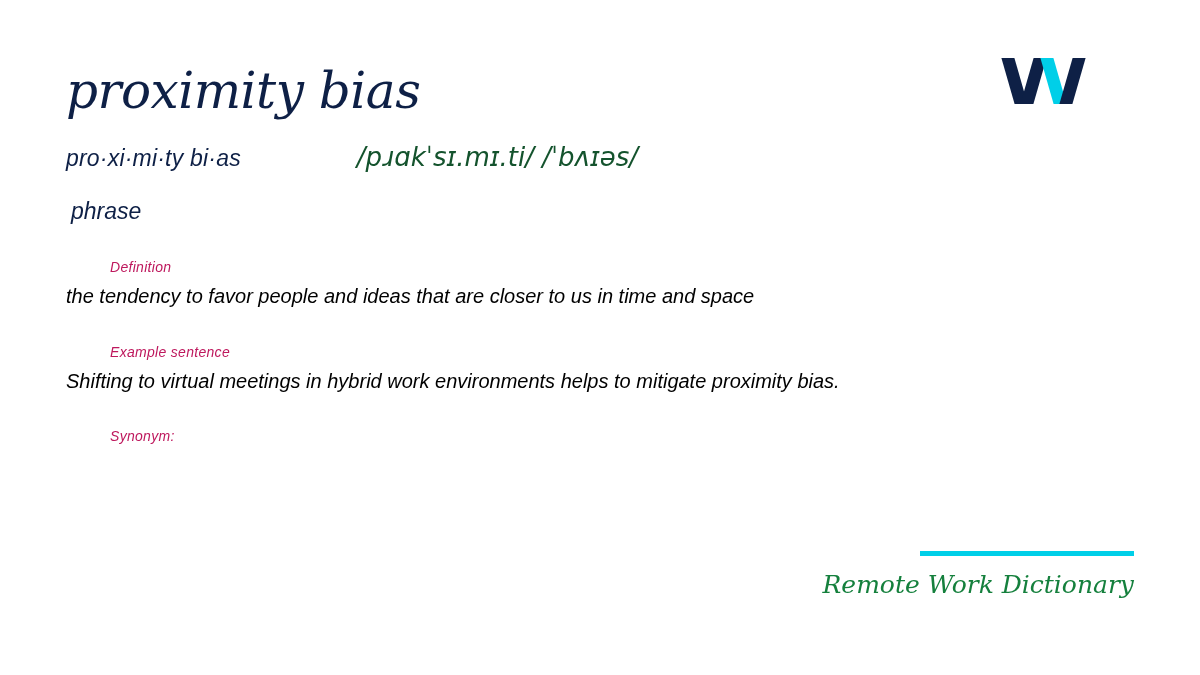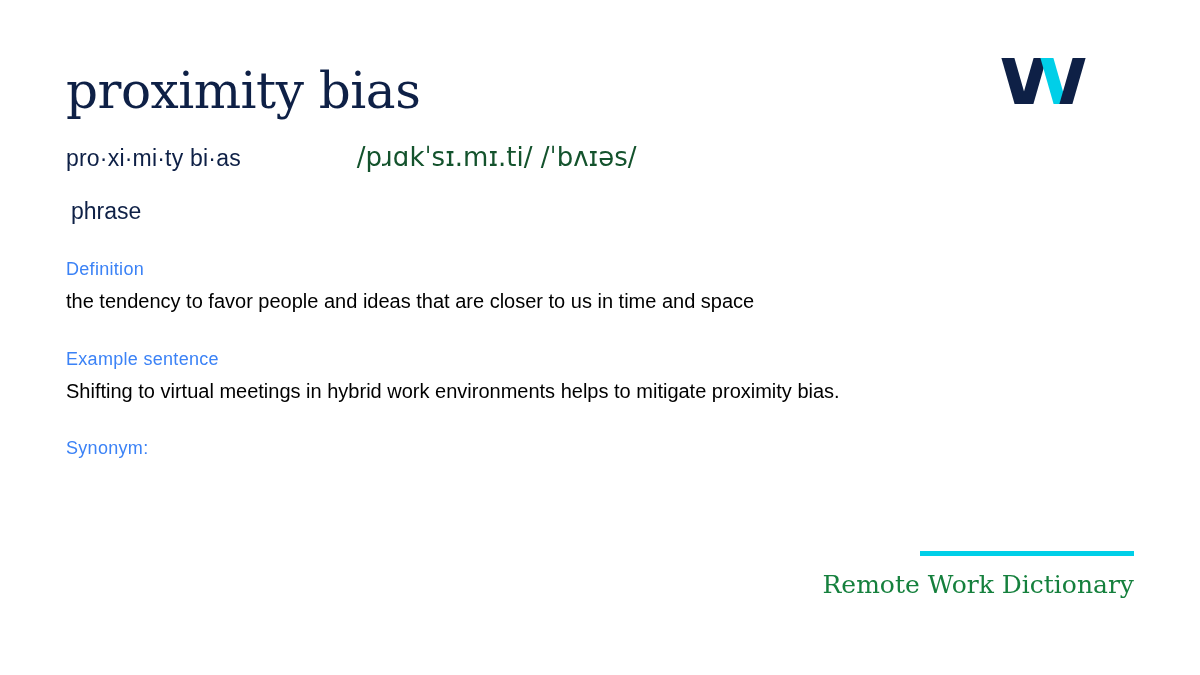--- a/index.html
+++ b/index.html
@@ -8,20 +8,21 @@
     height: 675px;
     background: #ffffff;
     font-family: "Liberation Sans", sans-serif;
   }
   .card {
     position: relative;
     width: 1200px;
     height: 675px;
     background: #ffffff;
     overflow: hidden;
+    font-style: italic;
   }
   
   .content {
     position: absolute;
     left: 66px;
     top: 66px;
     width: 960px;
   }
   .term {
     font-family: "DejaVu Serif", "Liberation Serif", serif;
@@ -49,24 +50,25 @@
   }
   .pos {
     margin-top: 26px;
     font-size: 23px;
     color: #0e2046;
     padding-left: 5px;
   }
   .section { margin-top: 34px; }
   .section.tight { margin-top: 32px; }
   .label {
-    font-size: 18px;
-    color: #3b82f6;
+    font-size: 14px;
+    color: #be185d;
     letter-spacing: 0.3px;
     margin-bottom: 7px;
+    margin-left: 44px;
   }
   .body-text {
     font-size: 20px;
     line-height: 1.42;
     color: #000000;
     max-width: 950px;
   }
   
   .logo {
     position: absolute;

